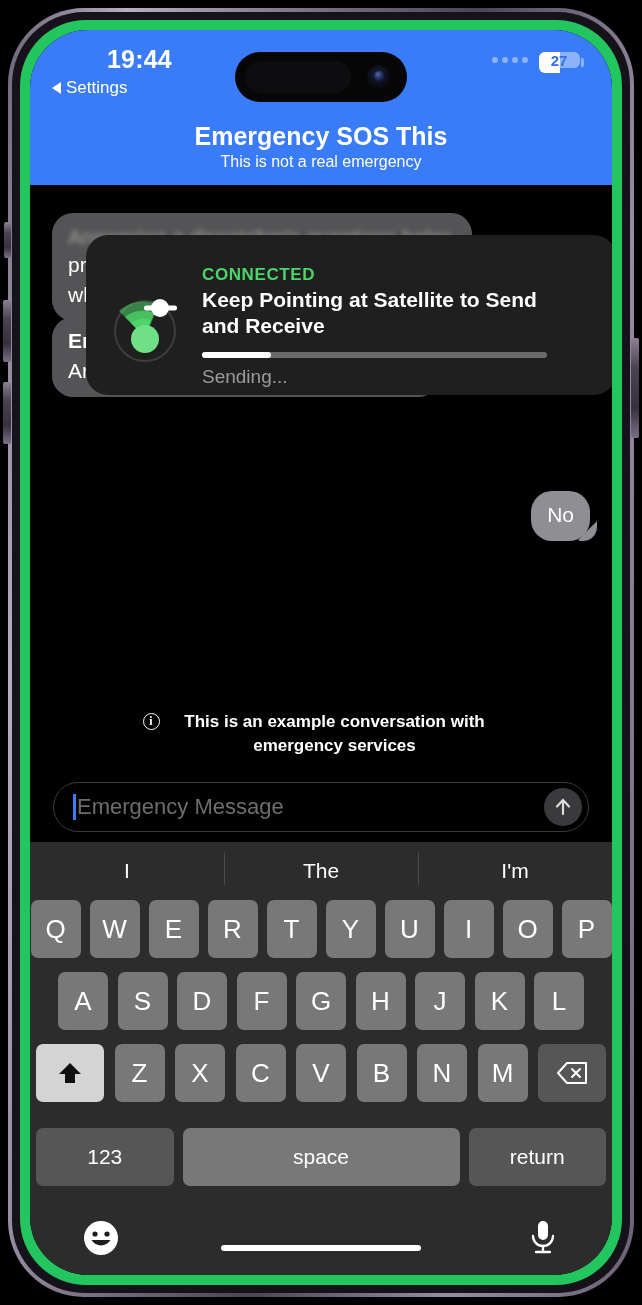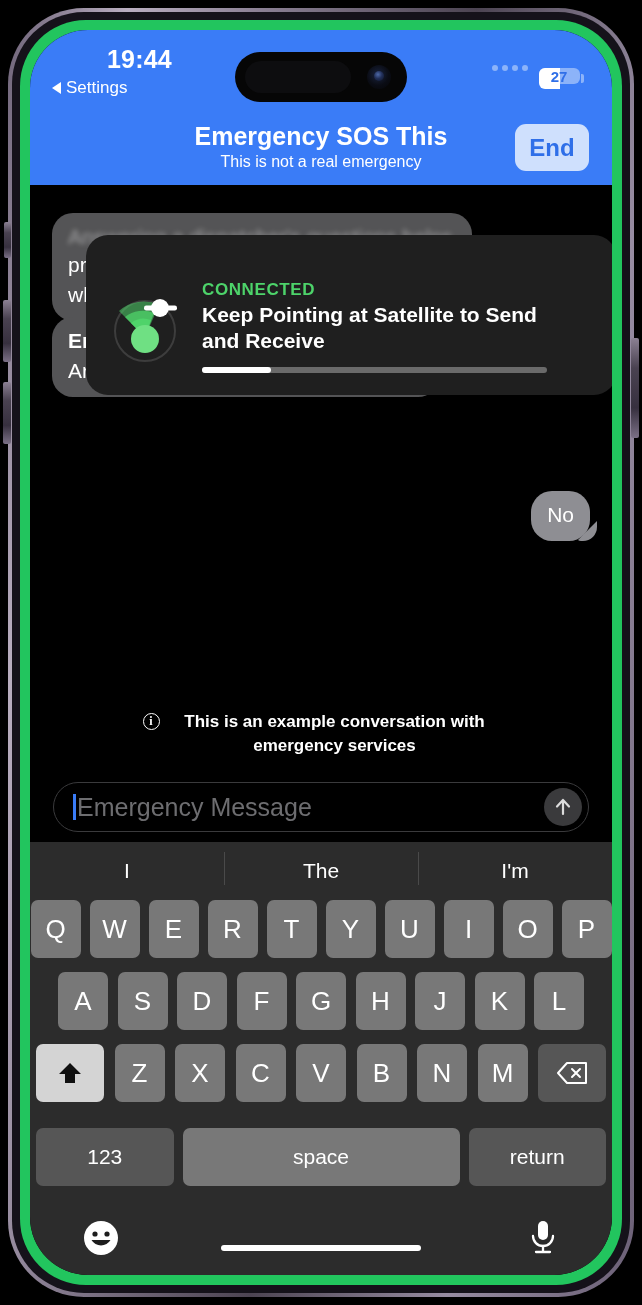--- a/index.html
+++ b/index.html
@@ -94,21 +94,21 @@
   }
   .status-right {
     position: absolute; right: 32px; top: 22px;
     display: flex; align-items: center; gap: 11px;
   }
   .sig-dots { display: flex; gap: 4px; align-items: center; }
   .sig-dots i { display:block; width:6px; height:6px; border-radius:50%; background:#8cb3f9; }
   .battery {
     position: relative; width: 41px; height: 16px;
     border-radius: 6px; background: #8cb3f9;
-    display: flex; align-items: center; margin-top: 16px;
+    display: flex; align-items: center;
   }
   .battery::after {
     content:""; position:absolute; right:-4px; top:6px;
     width:3px; height:9px; border-radius:0 2px 2px 0; background:#8cb3f9;
   }
   .battery-fill {
     position:absolute; left:0; top:0; height:21px; width:50%;
     border-radius:6px 0 0 6px; background:#fff;
   }
   .battery-num {
@@ -228,21 +228,21 @@
     position:absolute; left:23px; top:752px;
     width:536px; height:50px;
     border:1.5px solid #3a3a3c; border-radius:25px;
     display:flex; align-items:center;
     background:#000;
   }
   .caret {
     width:3px; height:26px; background:#3a7cf7; margin-left:19px; flex:none;
   }
   .input-placeholder {
-    font-size:25px; color:#6d6d70; margin-left:1px; flex:1;
+    font-size:22px; color:#6d6d70; margin-left:1px; flex:1;
   }
   .send-btn {
     width:38px; height:38px; border-radius:50%;
     background:#3a3a3c; margin-right:6px; flex:none;
     display:flex; align-items:center; justify-content:center;
   }
 
   
   .keyboard {
     position:absolute; left:0; top:812px;
@@ -339,21 +339,20 @@
         </div>
       </div>
 
       <div class="back-link">
         <span class="back-chevron"></span>
         <span>Settings</span>
       </div>
 
       <div class="header-title">Emergency SOS This</div>
       <div class="header-sub">This is not a real emergency</div>
-      <div class="end-btn">End</div>
     </div>
 
     <div class="chat">
 
       <div class="bubble bubble-in bubble-faded">
         <span class="line1">Answering a dispatcher's questions helps</span>
         <span>prepare first responders to assist you when they arrive. Try to stay calm.</span>
       </div>
 
       <div class="bubble bubble-in bubble2">
@@ -378,20 +377,21 @@
             <rect x="38" y="16.5" width="10" height="5" rx="2.2" fill="#ffffff"></rect>
             <rect x="61" y="16.5" width="10" height="5" rx="2.2" fill="#ffffff"></rect>
           </svg>
         </div>
         <div class="sat-body">
           <div class="sat-status">CONNECTED</div>
           <div class="sat-headline">Keep Pointing at Satellite to Send and Receive</div>
           <div class="progress-track">
             <div class="progress-fill" style="width: 20%;"></div>
           </div>
+          <div class="sat-sending">Sending...</div>
         </div>
       </div>
     </div>
 
     <div class="note">
       <span class="note-icon">i</span>
       <span class="note-text">This is an example conversation with emergency services</span>
     </div>
 
     <div class="input-bar">

